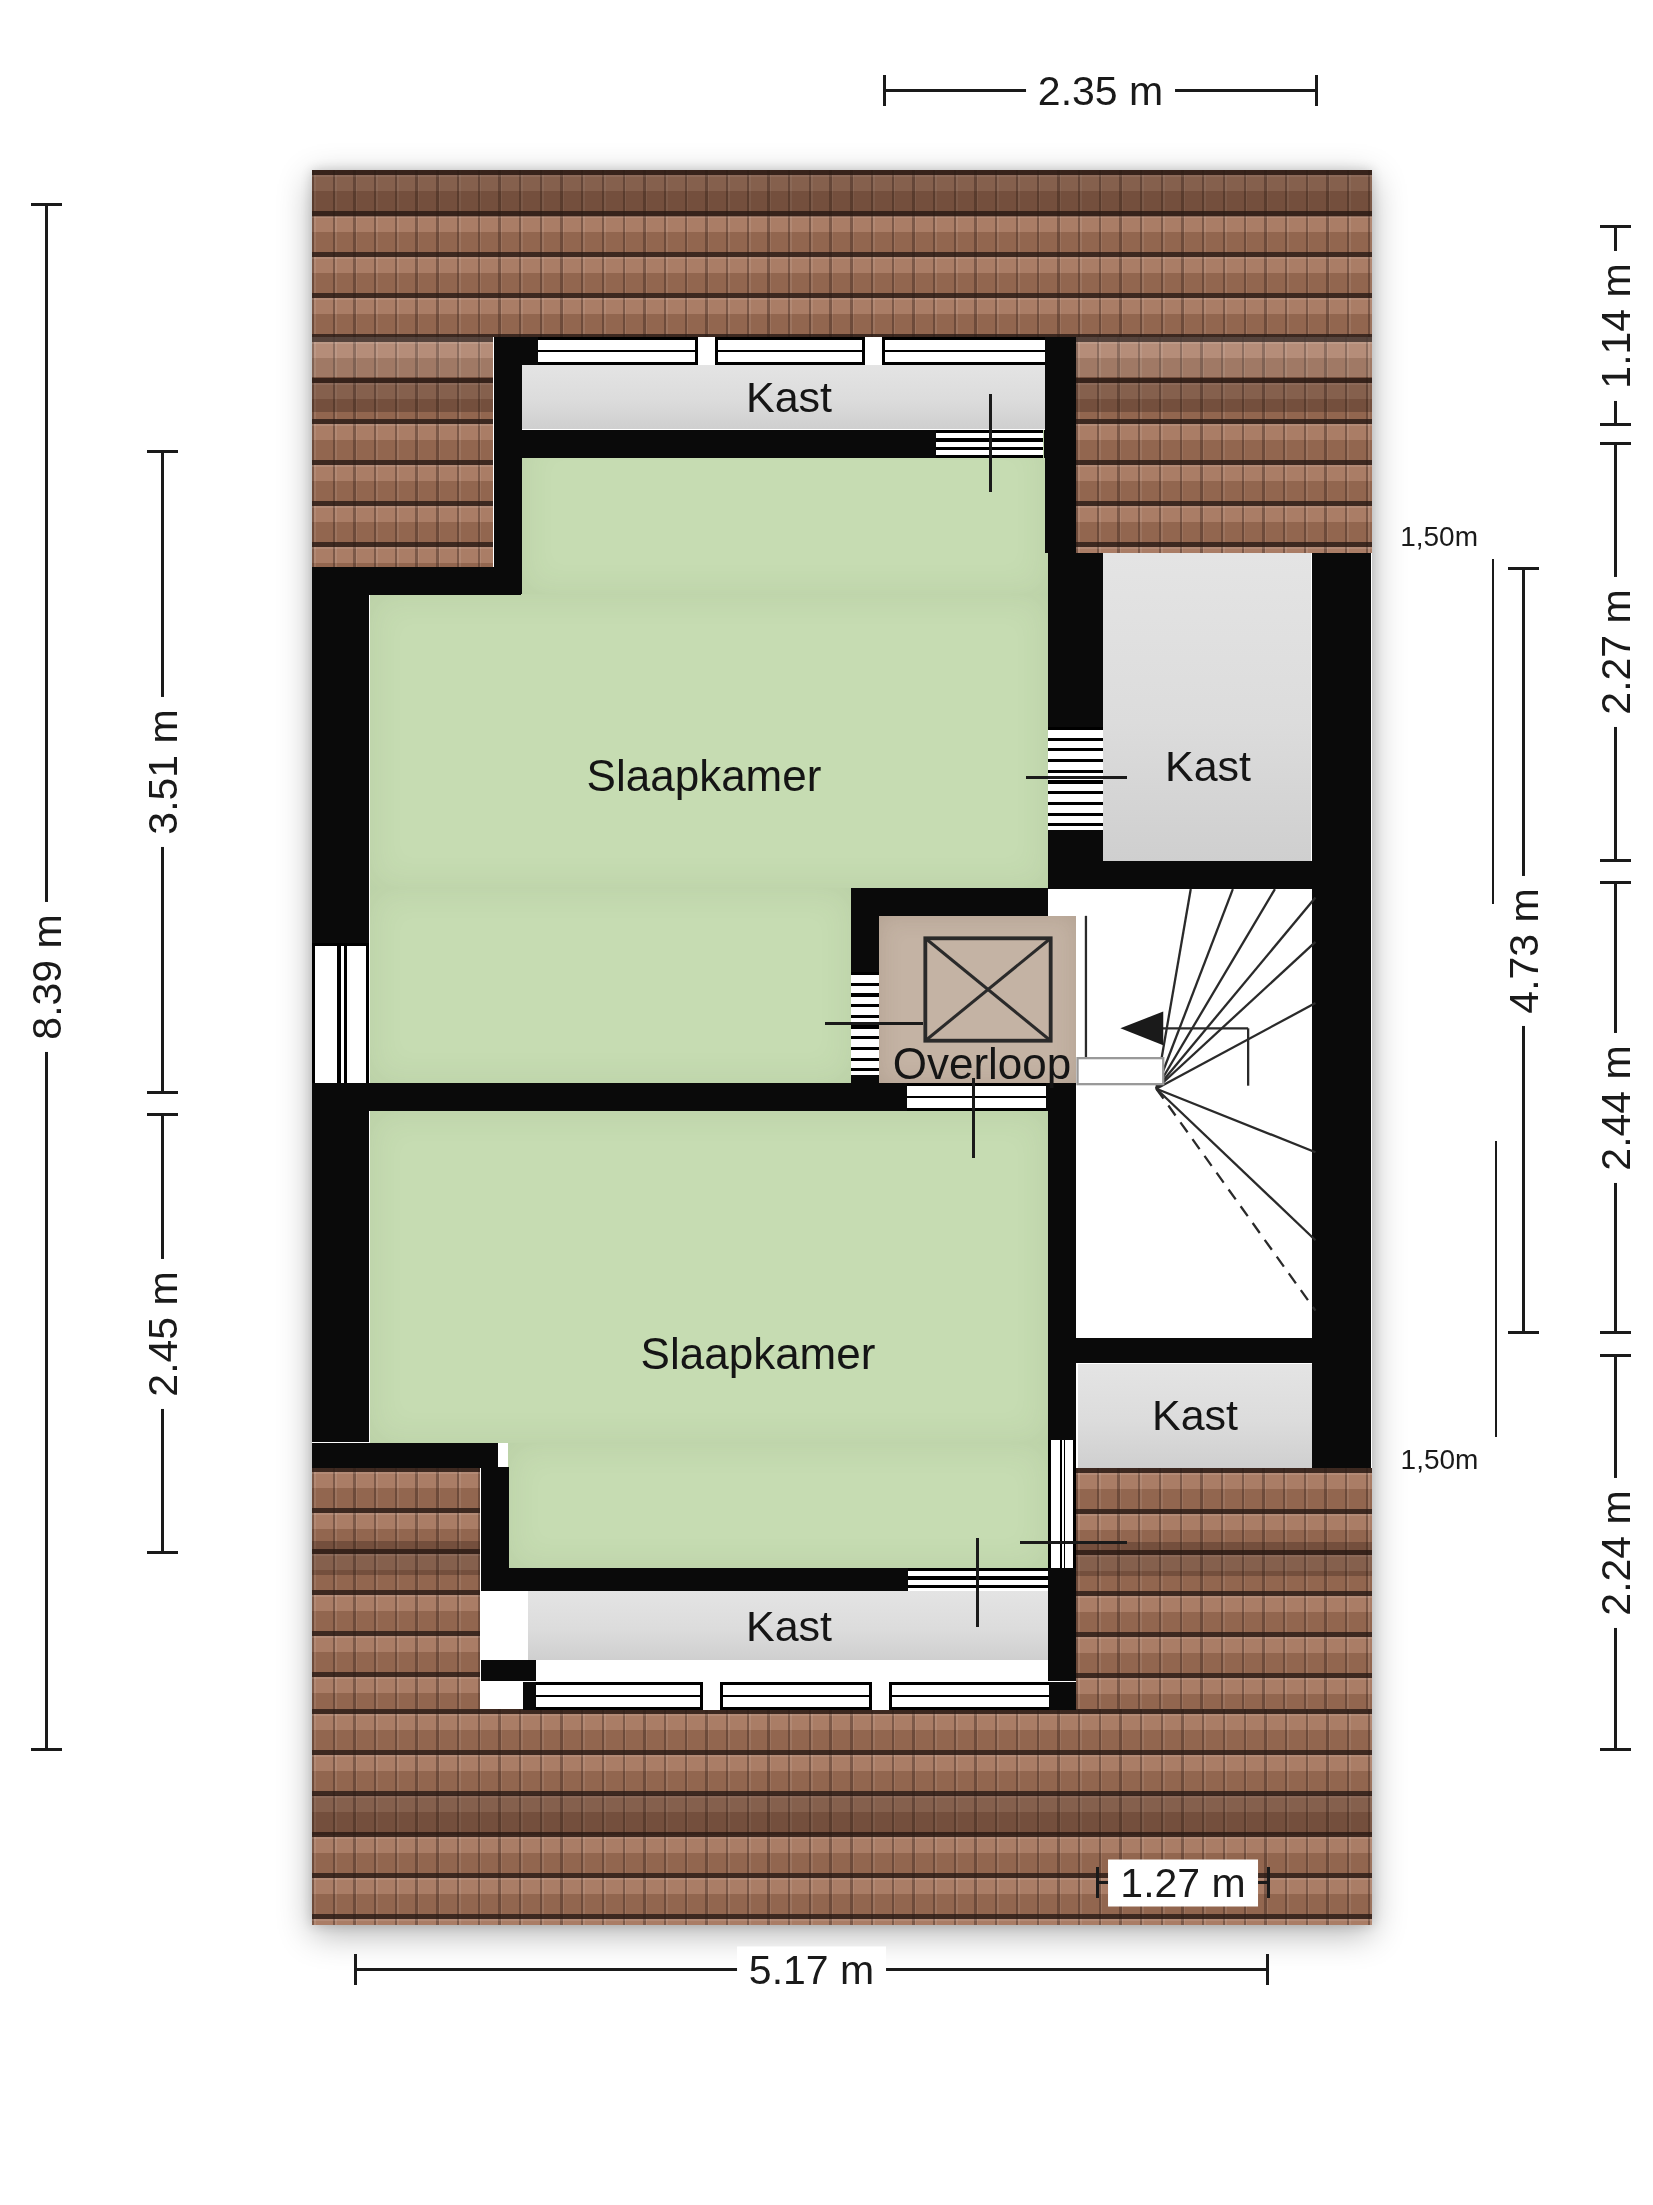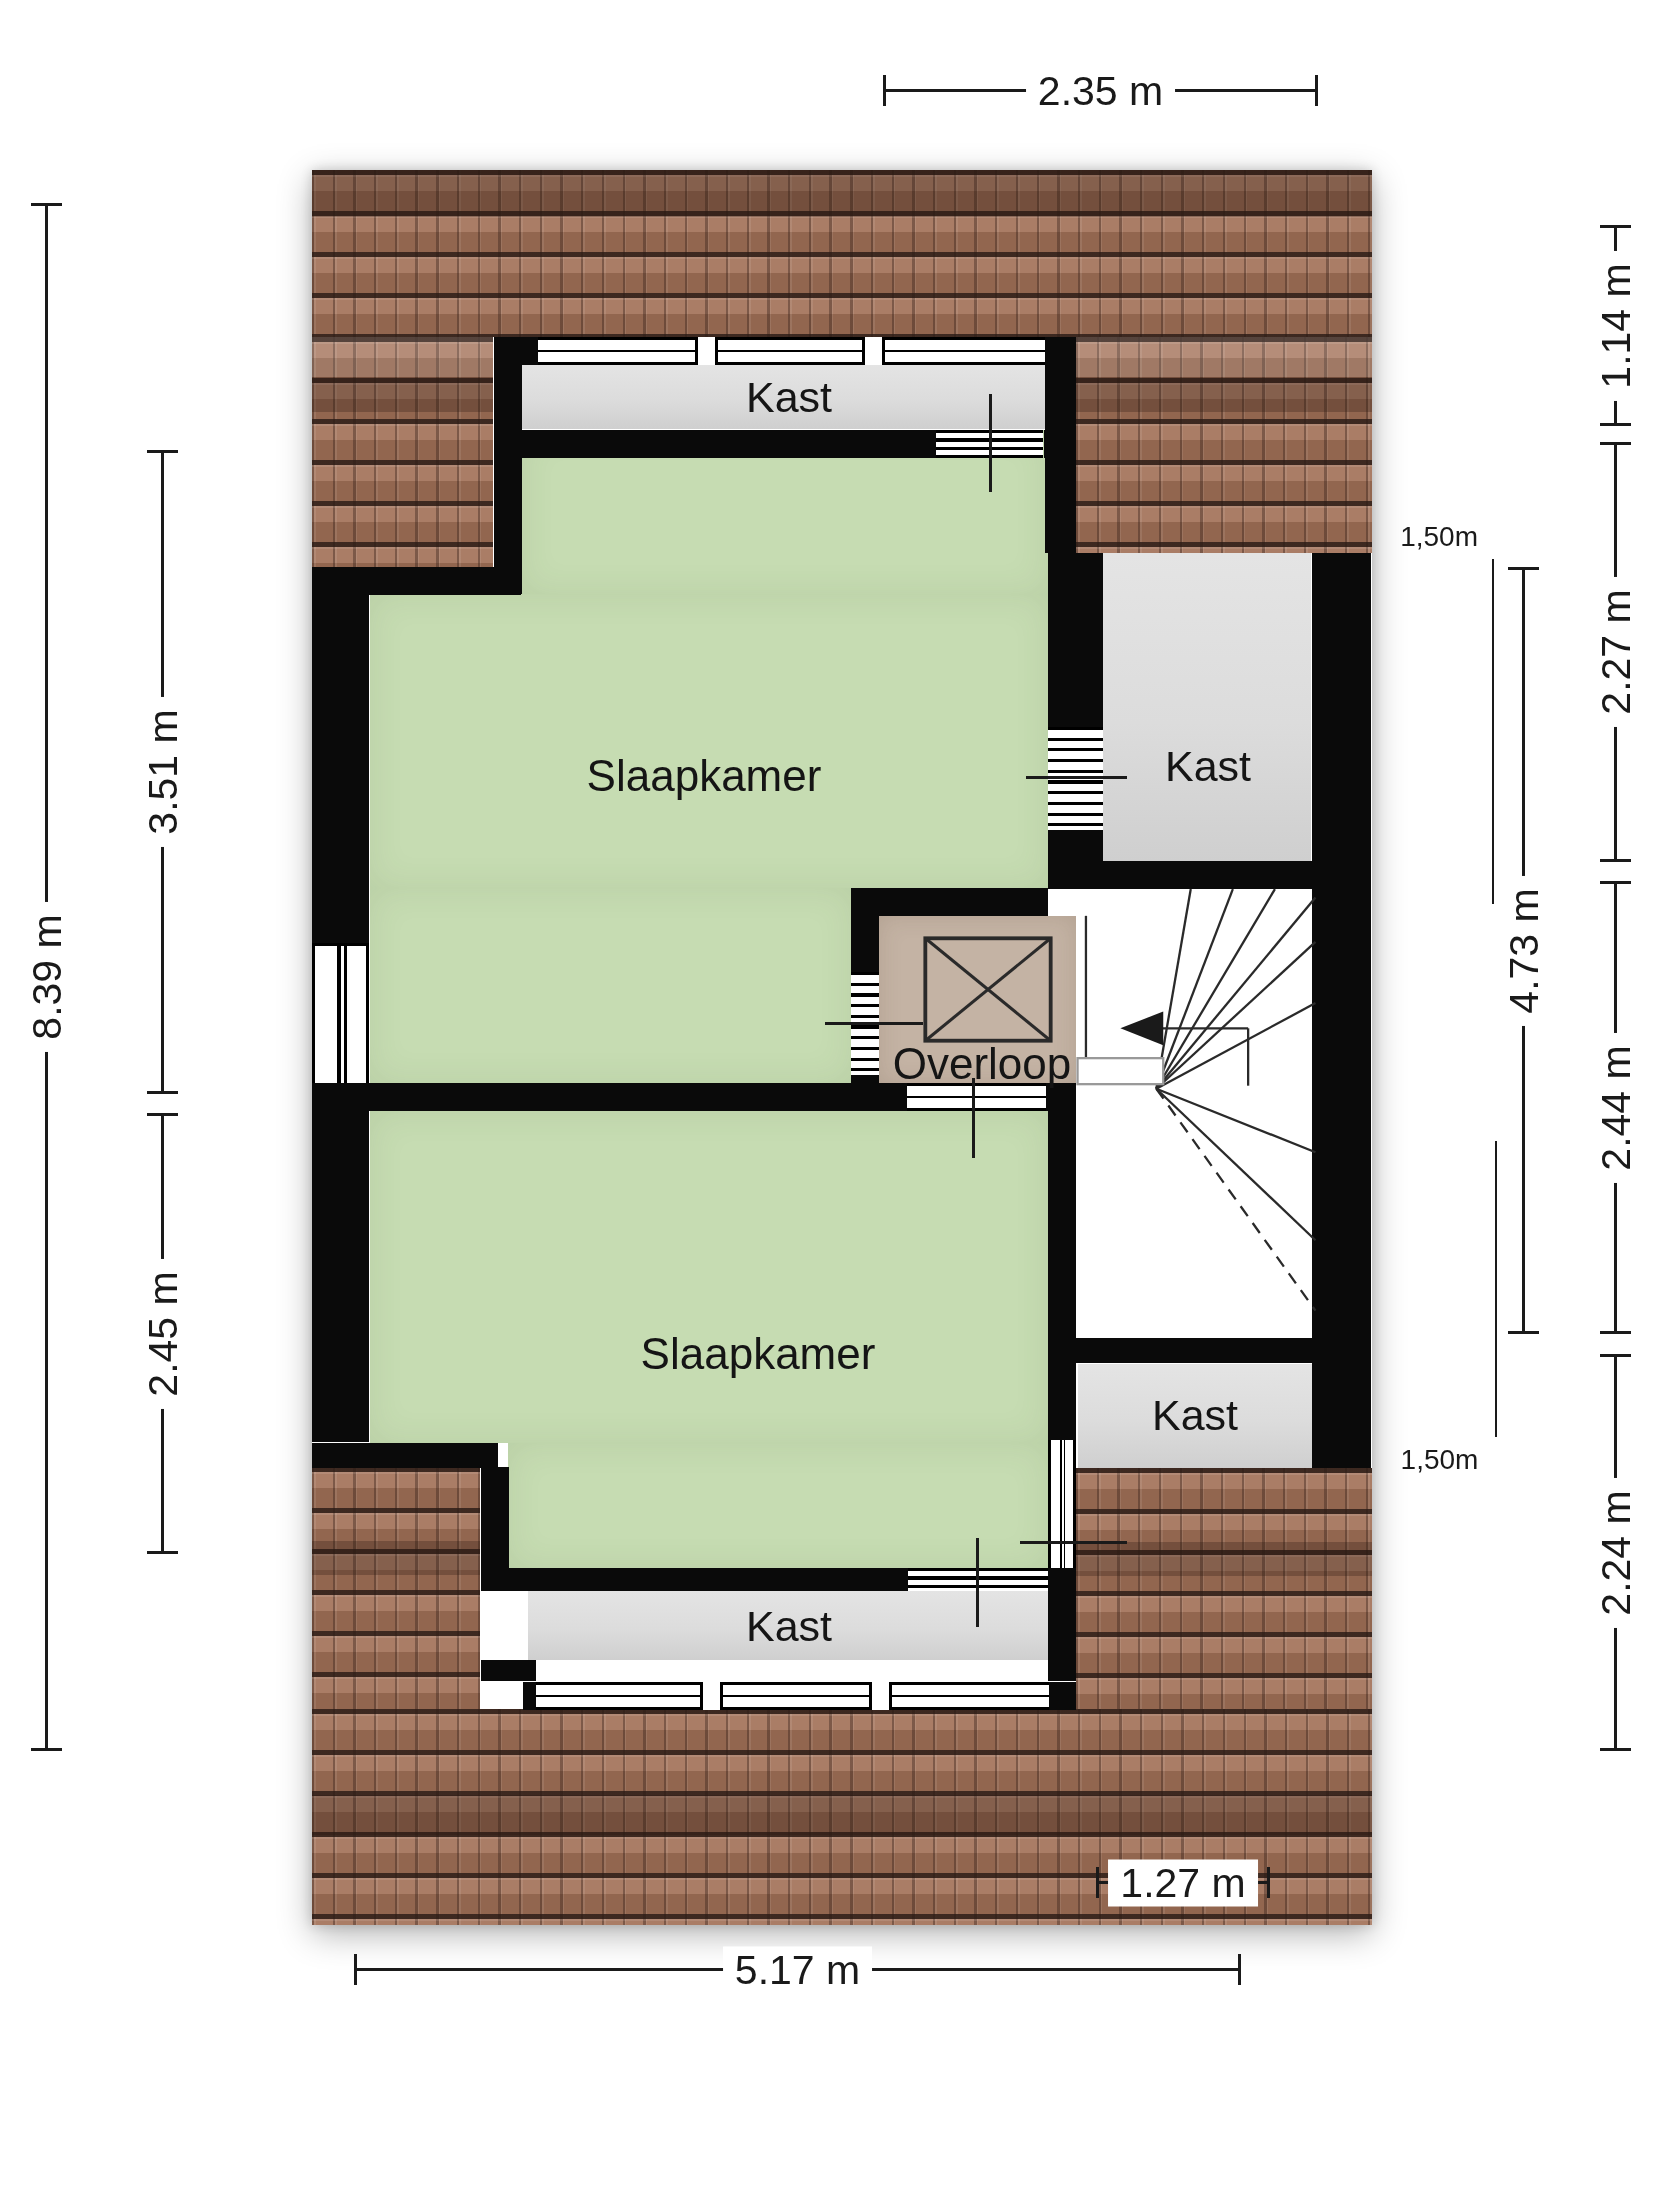--- a/index.html
+++ b/index.html
@@ -230,21 +230,21 @@
       <div class="t1"></div>
       <div class="t2"></div>
     <span class="dlabel">4.73 m</span>
   </div>
   <div class="h-dim" style="left:1067px;top:1867px;width:174px;margin-left:29px;">
     <div class="line"></div>
       <div class="t1"></div>
       <div class="t2"></div>
     <span class="dlabel">1.27 m</span>
   </div>
-  <div class="h-dim" style="left:354px;top:1954px;width:887px;">
+  <div class="h-dim" style="left:354px;top:1954px;width:887px;padding-left:28px;">
     <div class="line"></div>
       <div class="t1"></div>
       <div class="t2"></div>
     <span class="dlabel">5.17 m</span>
   </div>
 
   <div class="tickv" style="left:1492px;top:559px;height:345px;width:2.3px;"></div>
   <div class="hm-text" style="left:1313px;top:521px;width:165px;text-align:right;">1,50m</div>
   <div class="tickv" style="left:1495px;top:1141px;height:296px;width:2.3px;"></div>
   <div class="hm-text" style="left:1357px;top:1444px;width:165px;text-align:center;">1,50m</div>

